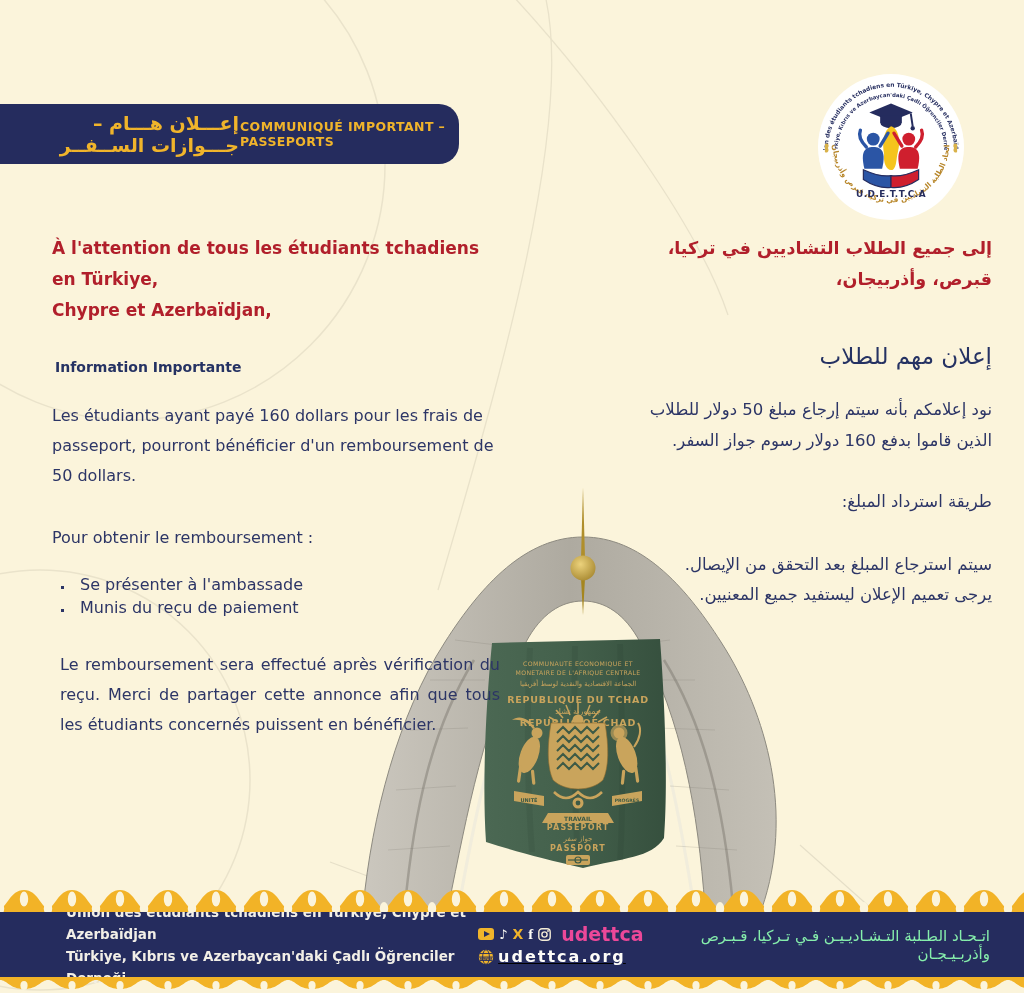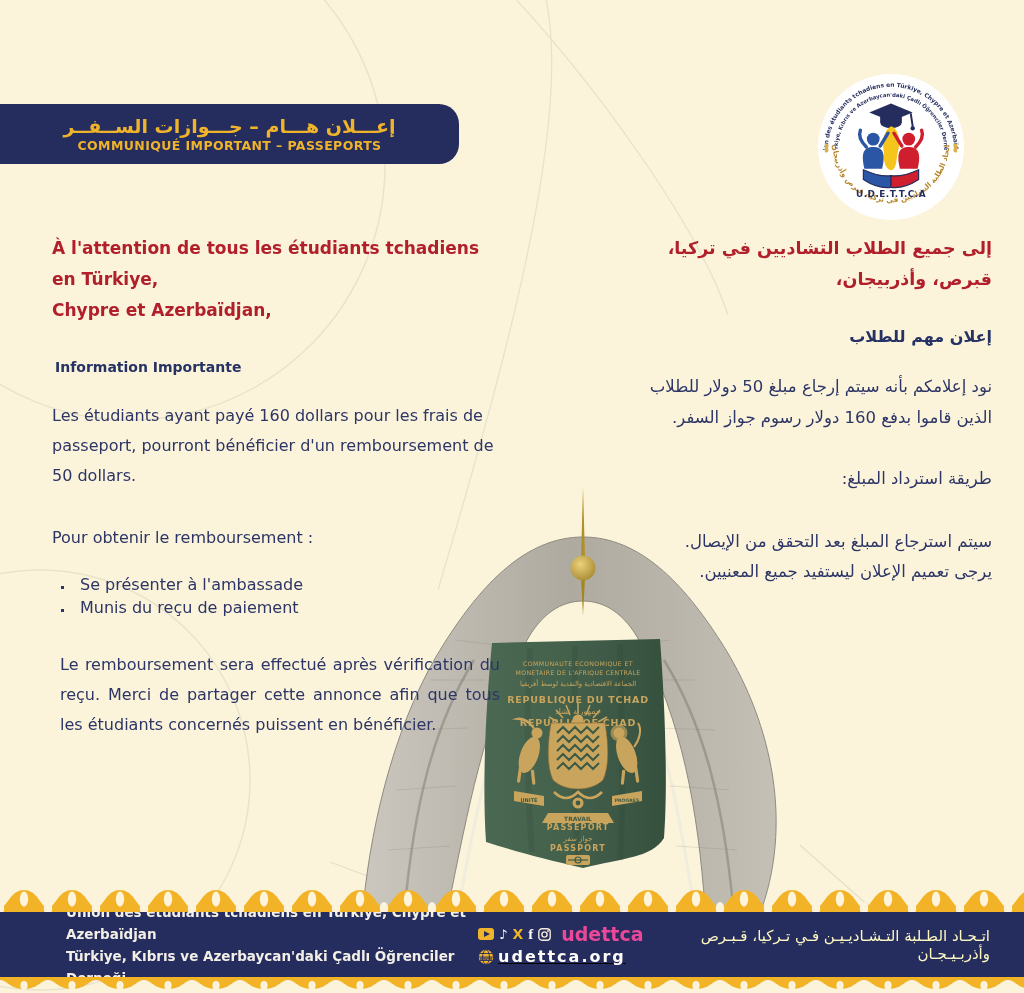--- a/index.html
+++ b/index.html
@@ -7,21 +7,21 @@
     width:1024px;height:993px;position:relative;overflow:hidden;
     background:#fbf4db;
     font-family:"DejaVu Sans","Liberation Sans",sans-serif;
   }
   
   .bg-decor{position:absolute;inset:0;z-index:0;}
   
   .banner{
     position:absolute;left:0;top:104px;width:459px;height:60px;z-index:4;
     background:#252c5e;border-radius:0 20px 20px 0;
-    display:flex;flex-direction:column;align-items:center;justify-content:center;gap:1px;
+    display:flex;align-items:center;justify-content:center;gap:1px;
   }
   .banner-ar{color:#f0b42b;font-weight:bold;font-size:19px;direction:rtl;}
   .banner-fr{color:#f0b42b;font-weight:bold;font-size:12.5px;letter-spacing:.4px;}
   
   .logo-wrap{position:absolute;left:817px;top:73px;width:148px;height:148px;z-index:4;}
   
   .col-fr{
     position:absolute;left:52px;top:233px;width:456px;z-index:3;
     color:#2c3566;font-size:16px;
   }
@@ -31,41 +31,41 @@
   .fr-list-intro{margin:37px 0 0;}
   .col-fr ul{margin:26px 0 0 22px;padding:0;line-height:23px;list-style:square;}
   .col-fr li::marker{color:#2c3566;font-size:11px;}
   .col-fr li{padding-left:6px;}
   .fr-para2{margin:31px 8px 0;line-height:30px;text-align:justify;}
   .col-ar{
     position:absolute;right:32px;top:233px;width:378px;z-index:3;
     direction:rtl;text-align:right;color:#2c3566;font-size:16.5px;
   }
   .ar-salutation{color:#b11f2b;font-weight:bold;font-size:17.5px;line-height:31px;margin:0;}
-  .ar-heading{color:#253263;font-weight:bold;font-size:16px;margin:32px 0 0;}
+  .ar-heading{color:#253263;font-weight:normal;font-size:23px;margin:48px 0 0;}
   .ar-para1{margin:25px 0 0;line-height:31px;}
   .ar-list-intro{margin:36px 0 0;}
   .col-ar ul{margin:4px 14px 0 0;padding:0 14px 0 0;line-height:29px;list-style:square;}
   .col-ar li::marker{color:#2c3566;font-size:11px;}
   .ar-para2{margin:39px 0 0;line-height:30px;}
   
   .monument{position:absolute;left:330px;top:480px;width:470px;height:428px;z-index:1;}
   
   .footer-band{
     position:absolute;left:0;top:911px;width:1024px;height:67px;z-index:2;
     background:#252c5e;display:flex;align-items:center;justify-content:space-between;
     box-sizing:border-box;padding:0 34px 0 66px;
   }
   .f-left{color:#f2efe7;font-weight:bold;font-size:13.5px;line-height:22px;width:436px;}
   .f-mid{display:flex;flex-direction:column;gap:2px;}
   .social-row{display:flex;align-items:center;gap:5px;}
   .social-row .handle{color:#ec4899;font-weight:bold;font-size:19px;margin-left:5px;}
   .site-row{display:flex;gap:4px;text-decoration:underline;}
   .site-row .site{color:#fdfcf7;font-weight:bold;font-size:16px;letter-spacing:2px;}
-  .f-right{color:#fef9c3;font-size:15px;direction:rtl;text-align:right;}
+  .f-right{color:#86efac;font-size:15px;direction:rtl;text-align:right;}
   .wave{position:absolute;left:0;width:1024px;z-index:3;}
   .wave-top{top:885px;height:27px;}
   .wave-bottom{top:977px;height:14px;}
   .icon{display:inline-flex;align-items:center;justify-content:center;}
   .txt-icon{font-weight:bold;font-size:13px;line-height:1;}
 </style>
 </head>
 <body>
 
 <svg class="bg-decor" width="1024" height="993" viewBox="0 0 1024 993">

